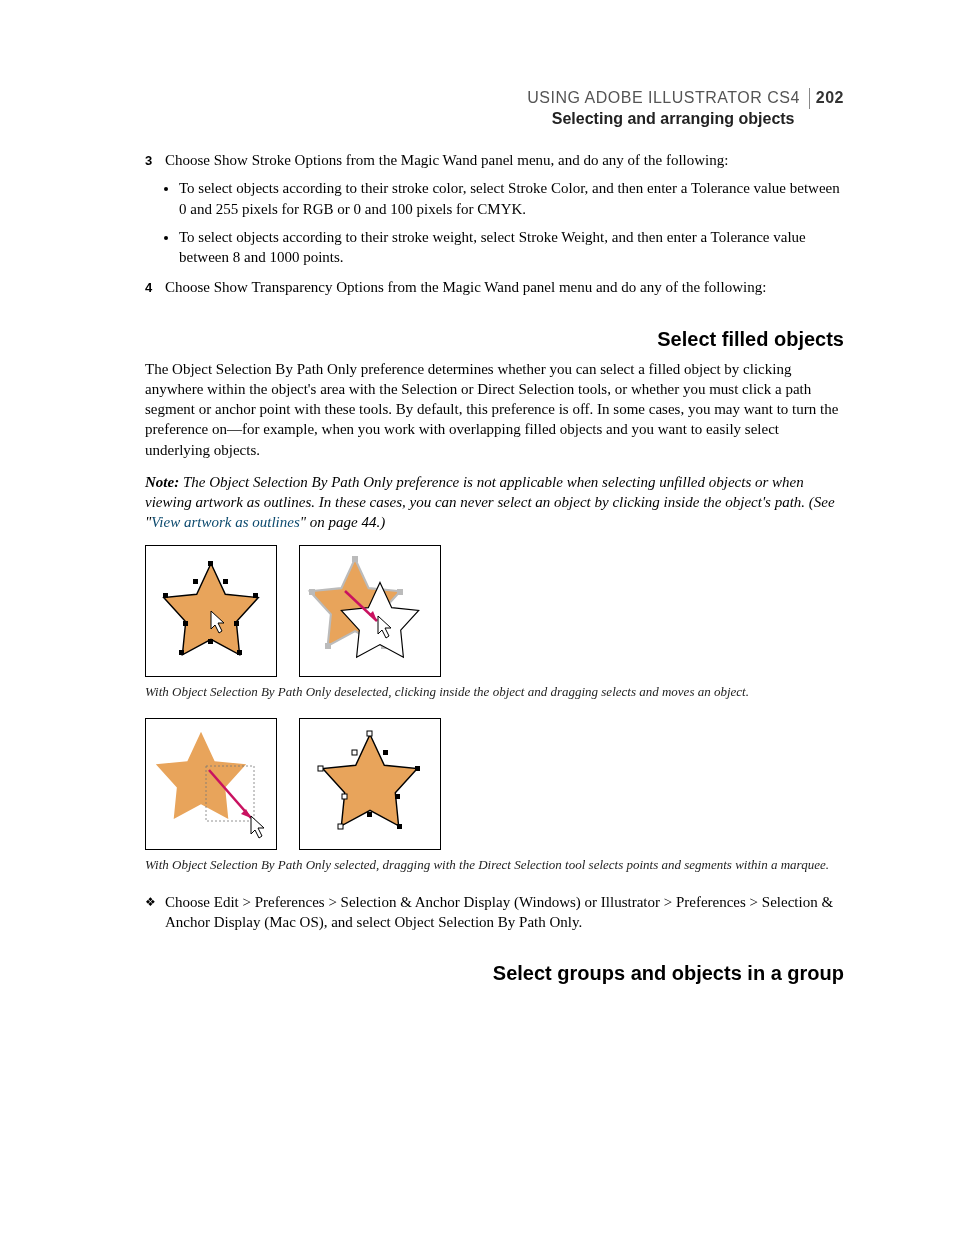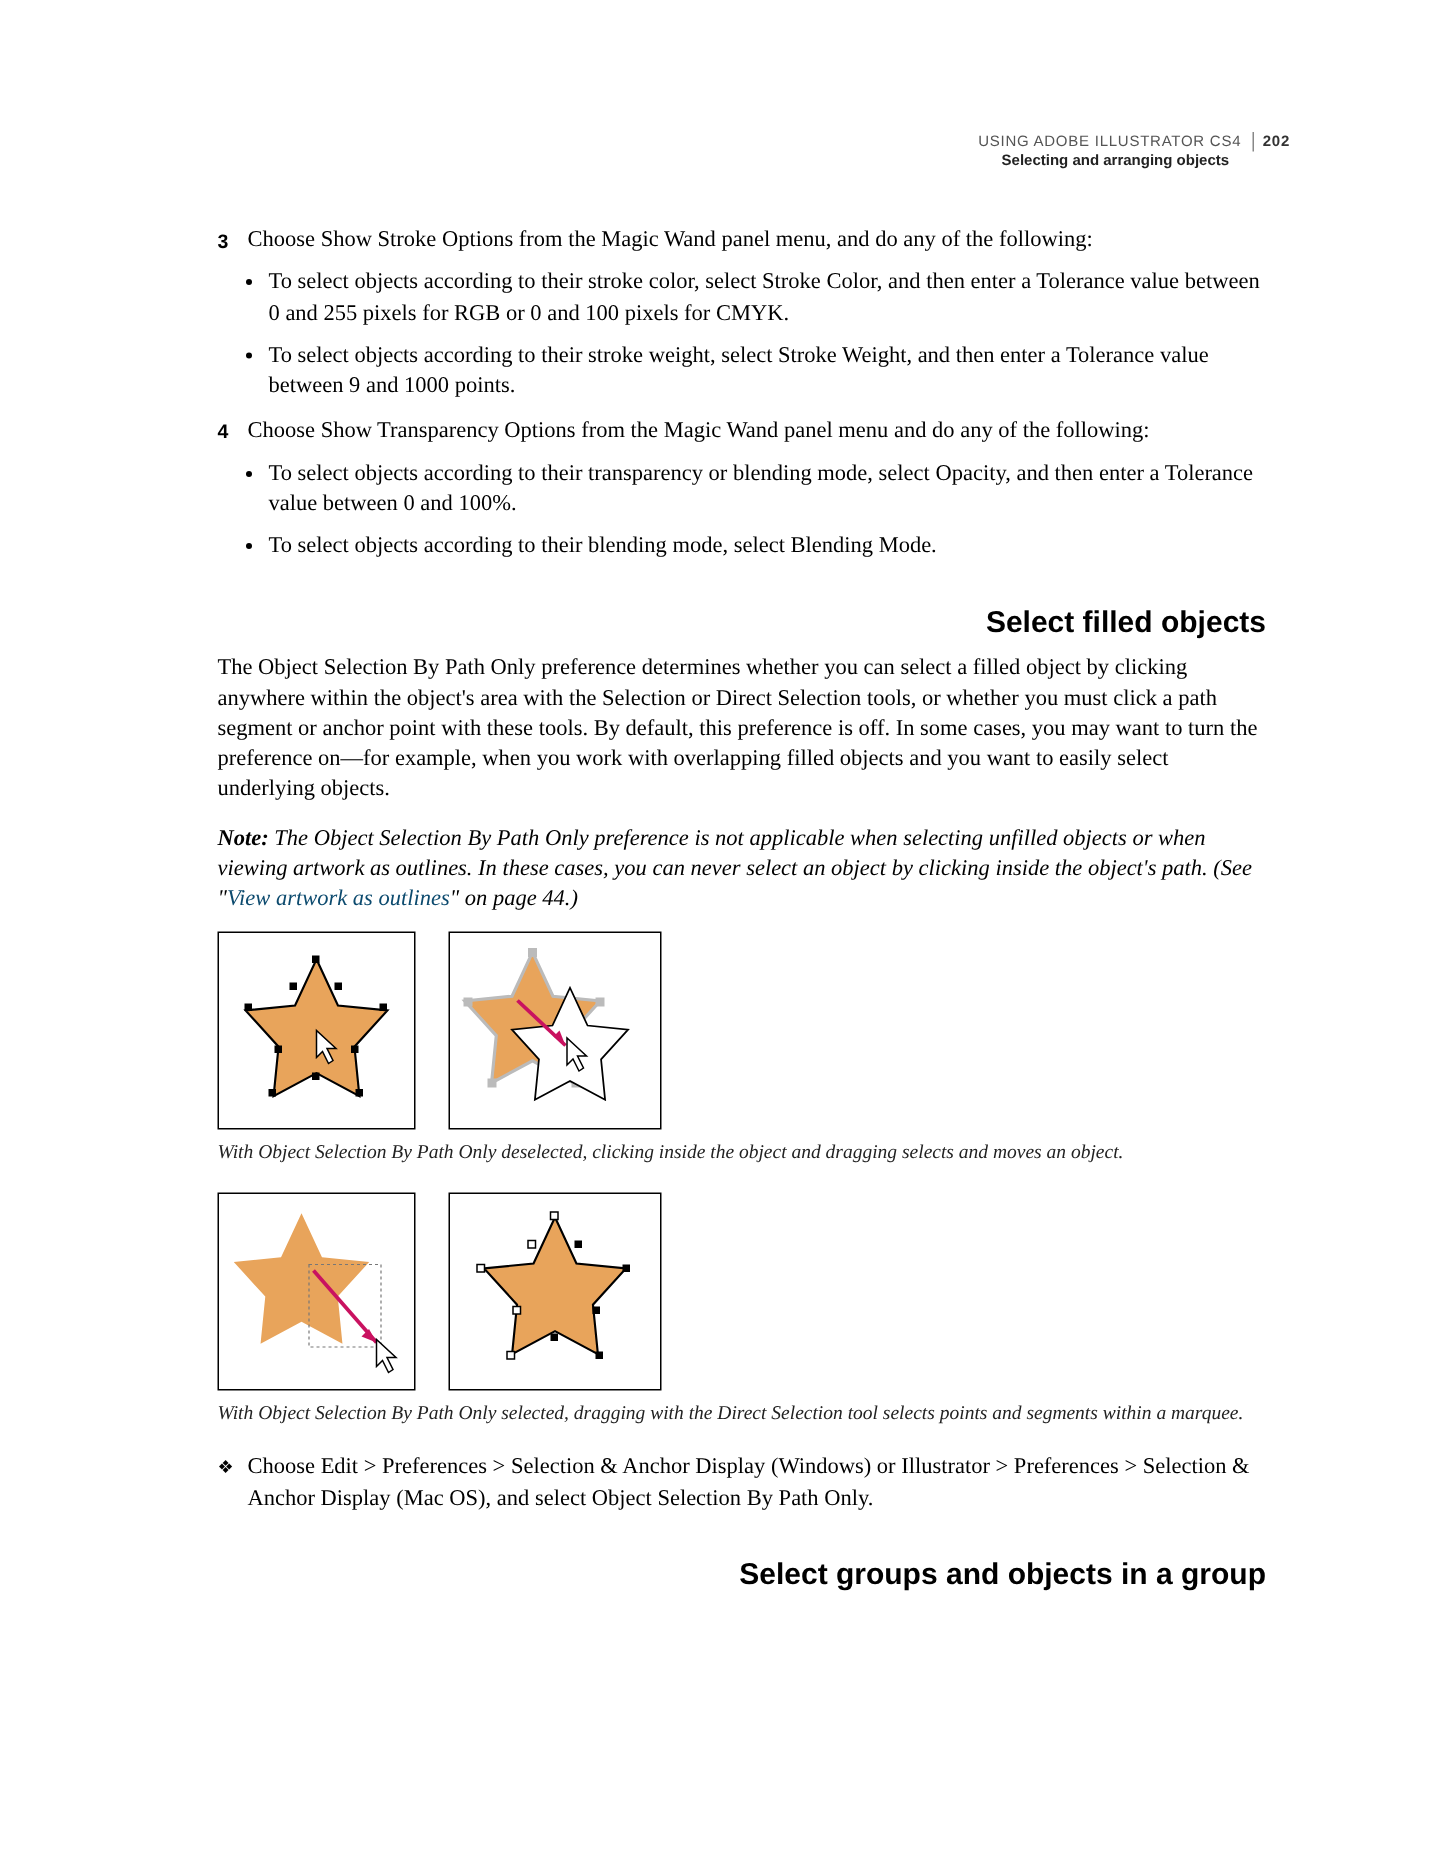--- a/index.html
+++ b/index.html
@@ -13,24 +13,24 @@
   }
   .page {
     width: 954px;
     box-sizing: border-box;
     padding: 90px 110px 60px 145px;
     position: relative;
   }
   .running-header {
     position: absolute;
     top: 88px;
-    right: 94px;
+    right: 110px;
     text-align: right;
     font-family: "Myriad Pro", Arial, sans-serif;
-    font-size: 10px;
+    font-size: 16px;
     color: #555;
     line-height: 1.3;
   }
   .running-header .row1 {
     letter-spacing: 0.5px;
   }
   .running-header .pagenum {
     display: inline-block;
     border-left: 1px solid #888;
     padding-left: 6px;
@@ -113,31 +113,27 @@
   </div>
 
   <div class="content">
 
     <div class="numstep">
       <div class="num">3</div>
       <div class="body">Choose Show Stroke Options from the Magic Wand panel menu, and do any of the following:</div>
     </div>
     <ul class="sub">
       <li>To select objects according to their stroke color, select Stroke Color, and then enter a Tolerance value between 0 and 255 pixels for RGB or 0 and 100 pixels for CMYK.</li>
-      <li>To select objects according to their stroke weight, select Stroke Weight, and then enter a Tolerance value between 9 and 1000 points.</li>
+      <li>To select objects according to their stroke weight, select Stroke Weight, and then enter a Tolerance value between 8 and 1000 points.</li>
     </ul>
 
     <div class="numstep">
       <div class="num">4</div>
       <div class="body">Choose Show Transparency Options from the Magic Wand panel menu and do any of the following:</div>
     </div>
-    <ul class="sub">
-      <li>To select objects according to their transparency or blending mode, select Opacity, and then enter a Tolerance value between 0 and 100%.</li>
-      <li>To select objects according to their blending mode, select Blending Mode.</li>
-    </ul>
 
     <h2>Select filled objects</h2>
     <p class="para">The Object Selection By Path Only preference determines whether you can select a filled object by clicking anywhere within the object's area with the Selection or Direct Selection tools, or whether you must click a path segment or anchor point with these tools. By default, this preference is off. In some cases, you may want to turn the preference on—for example, when you work with overlapping filled objects and you want to easily select underlying objects.</p>
 
     <p class="note">
       <span class="label">Note:</span><span> The Object Selection By Path Only preference is not applicable when selecting unfilled objects or when viewing artwork as outlines. In these cases, you can never select an object by clicking inside the object's path. (See "</span><a class="xref">View artwork as outlines</a><span>" on page 44.)</span>
     </p>
 
     <div class="figrow">
       <div class="figbox fig1">

